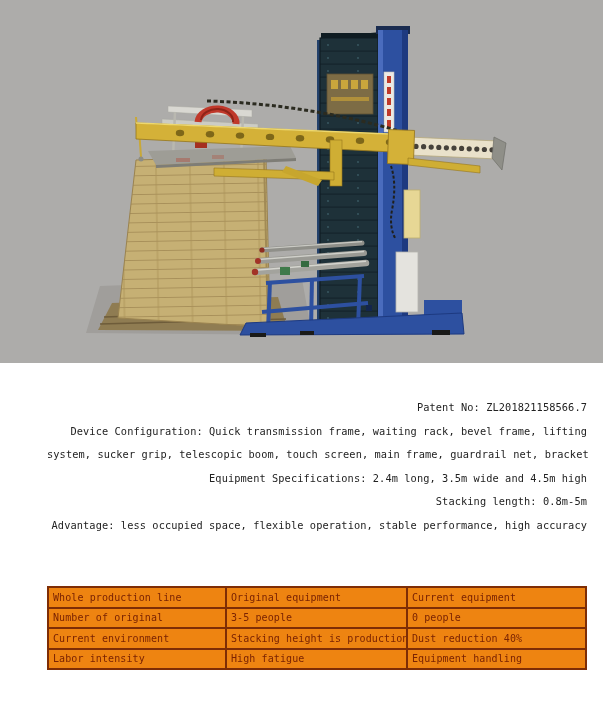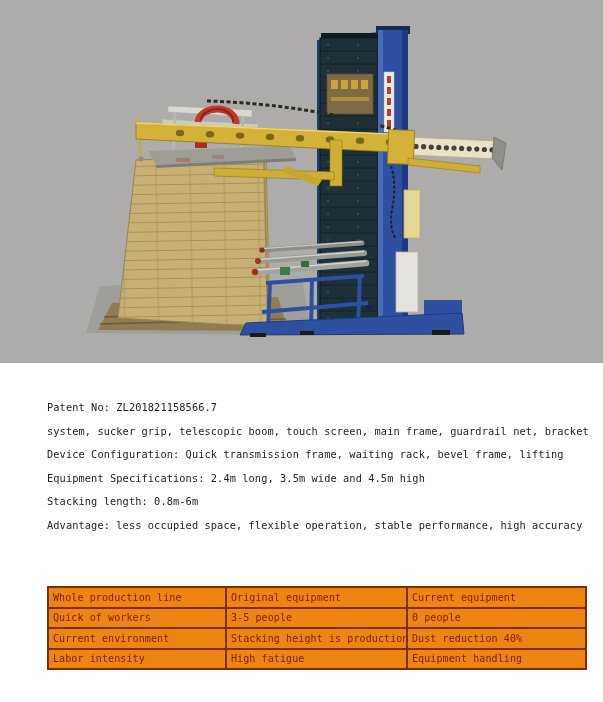--- a/index.html
+++ b/index.html
@@ -6,21 +6,21 @@
   body{
     width:603px;height:702px;background:#ffffff;overflow:hidden;position:relative;
     font-family:"DejaVu Sans Mono","Liberation Mono",monospace;
   }
   .photo-wrap{position:absolute;left:0;top:0;width:603px;height:363px;}
   .specs{
     position:absolute;left:47px;top:396px;width:540px;
   }
   .specs p{
     margin:0;height:23.5px;line-height:23.5px;
-    font-size:10.3px;letter-spacing:0.1px;color:#222222;white-space:nowrap;
+    font-size:10.3px;letter-spacing:0.1px;color:#222222;white-space:nowrap;text-align:right;
   }
   .cmp-table{
     position:absolute;left:47px;top:586px;width:520px;
     border-collapse:collapse;table-layout:fixed;
     background:var(--table-bg,#ee8411);
     padding-left:30px;
   }
   .cmp-table td{
     border:2px solid var(--table-border,#7e2d05);
     height:18.5px;padding:0 0 0 4px;
@@ -193,36 +193,36 @@
   </g>
 
   <rect x="396" y="252" width="22" height="60" fill="#e4e3de" stroke="#b5b4ae" stroke-width="0.8"></rect>
   <rect x="404" y="190" width="16" height="48" fill="#e7d795" stroke="#bfae6e" stroke-width="0.8"></rect>
   <path d="M 391,166 q 6,18 1,44 q -3,16 3,28" stroke="#20201c" stroke-width="2" stroke-dasharray="3 2" fill="none"></path>
 </svg>
 </div>
 
 <div class="specs">
   <p>Patent No: ZL201821158566.7</p>
+  <p>Device Configuration: Quick transmission frame, waiting rack, bevel frame, lifting</p>
   <p>system, sucker grip, telescopic boom, touch screen, main frame, guardrail net, bracket</p>
-  <p>Device Configuration: Quick transmission frame, waiting rack, bevel frame, lifting</p>
   <p>Equipment Specifications: 2.4m long, 3.5m wide and 4.5m high</p>
-  <p>Stacking length: 0.8m-6m</p>
+  <p>Stacking length: 0.8m-5m</p>
   <p>Advantage: less occupied space, flexible operation, stable performance, high accuracy</p>
 </div>
 
 <table class="cmp-table">
   <tbody>
     <tr>
       <td class="col1">Whole production line</td>
       <td class="col2">Original equipment</td>
       <td class="col3">Current equipment</td>
     </tr>
     <tr>
-      <td class="col1">Quick of workers</td>
+      <td class="col1">Number of original</td>
       <td class="col2">3-5 people</td>
       <td class="col3">0 people</td>
     </tr>
     <tr>
       <td class="col1">Current environment</td>
       <td class="col2">Stacking height is production</td>
       <td class="col3">Dust reduction 40%</td>
     </tr>
     <tr>
       <td class="col1">Labor intensity</td>

